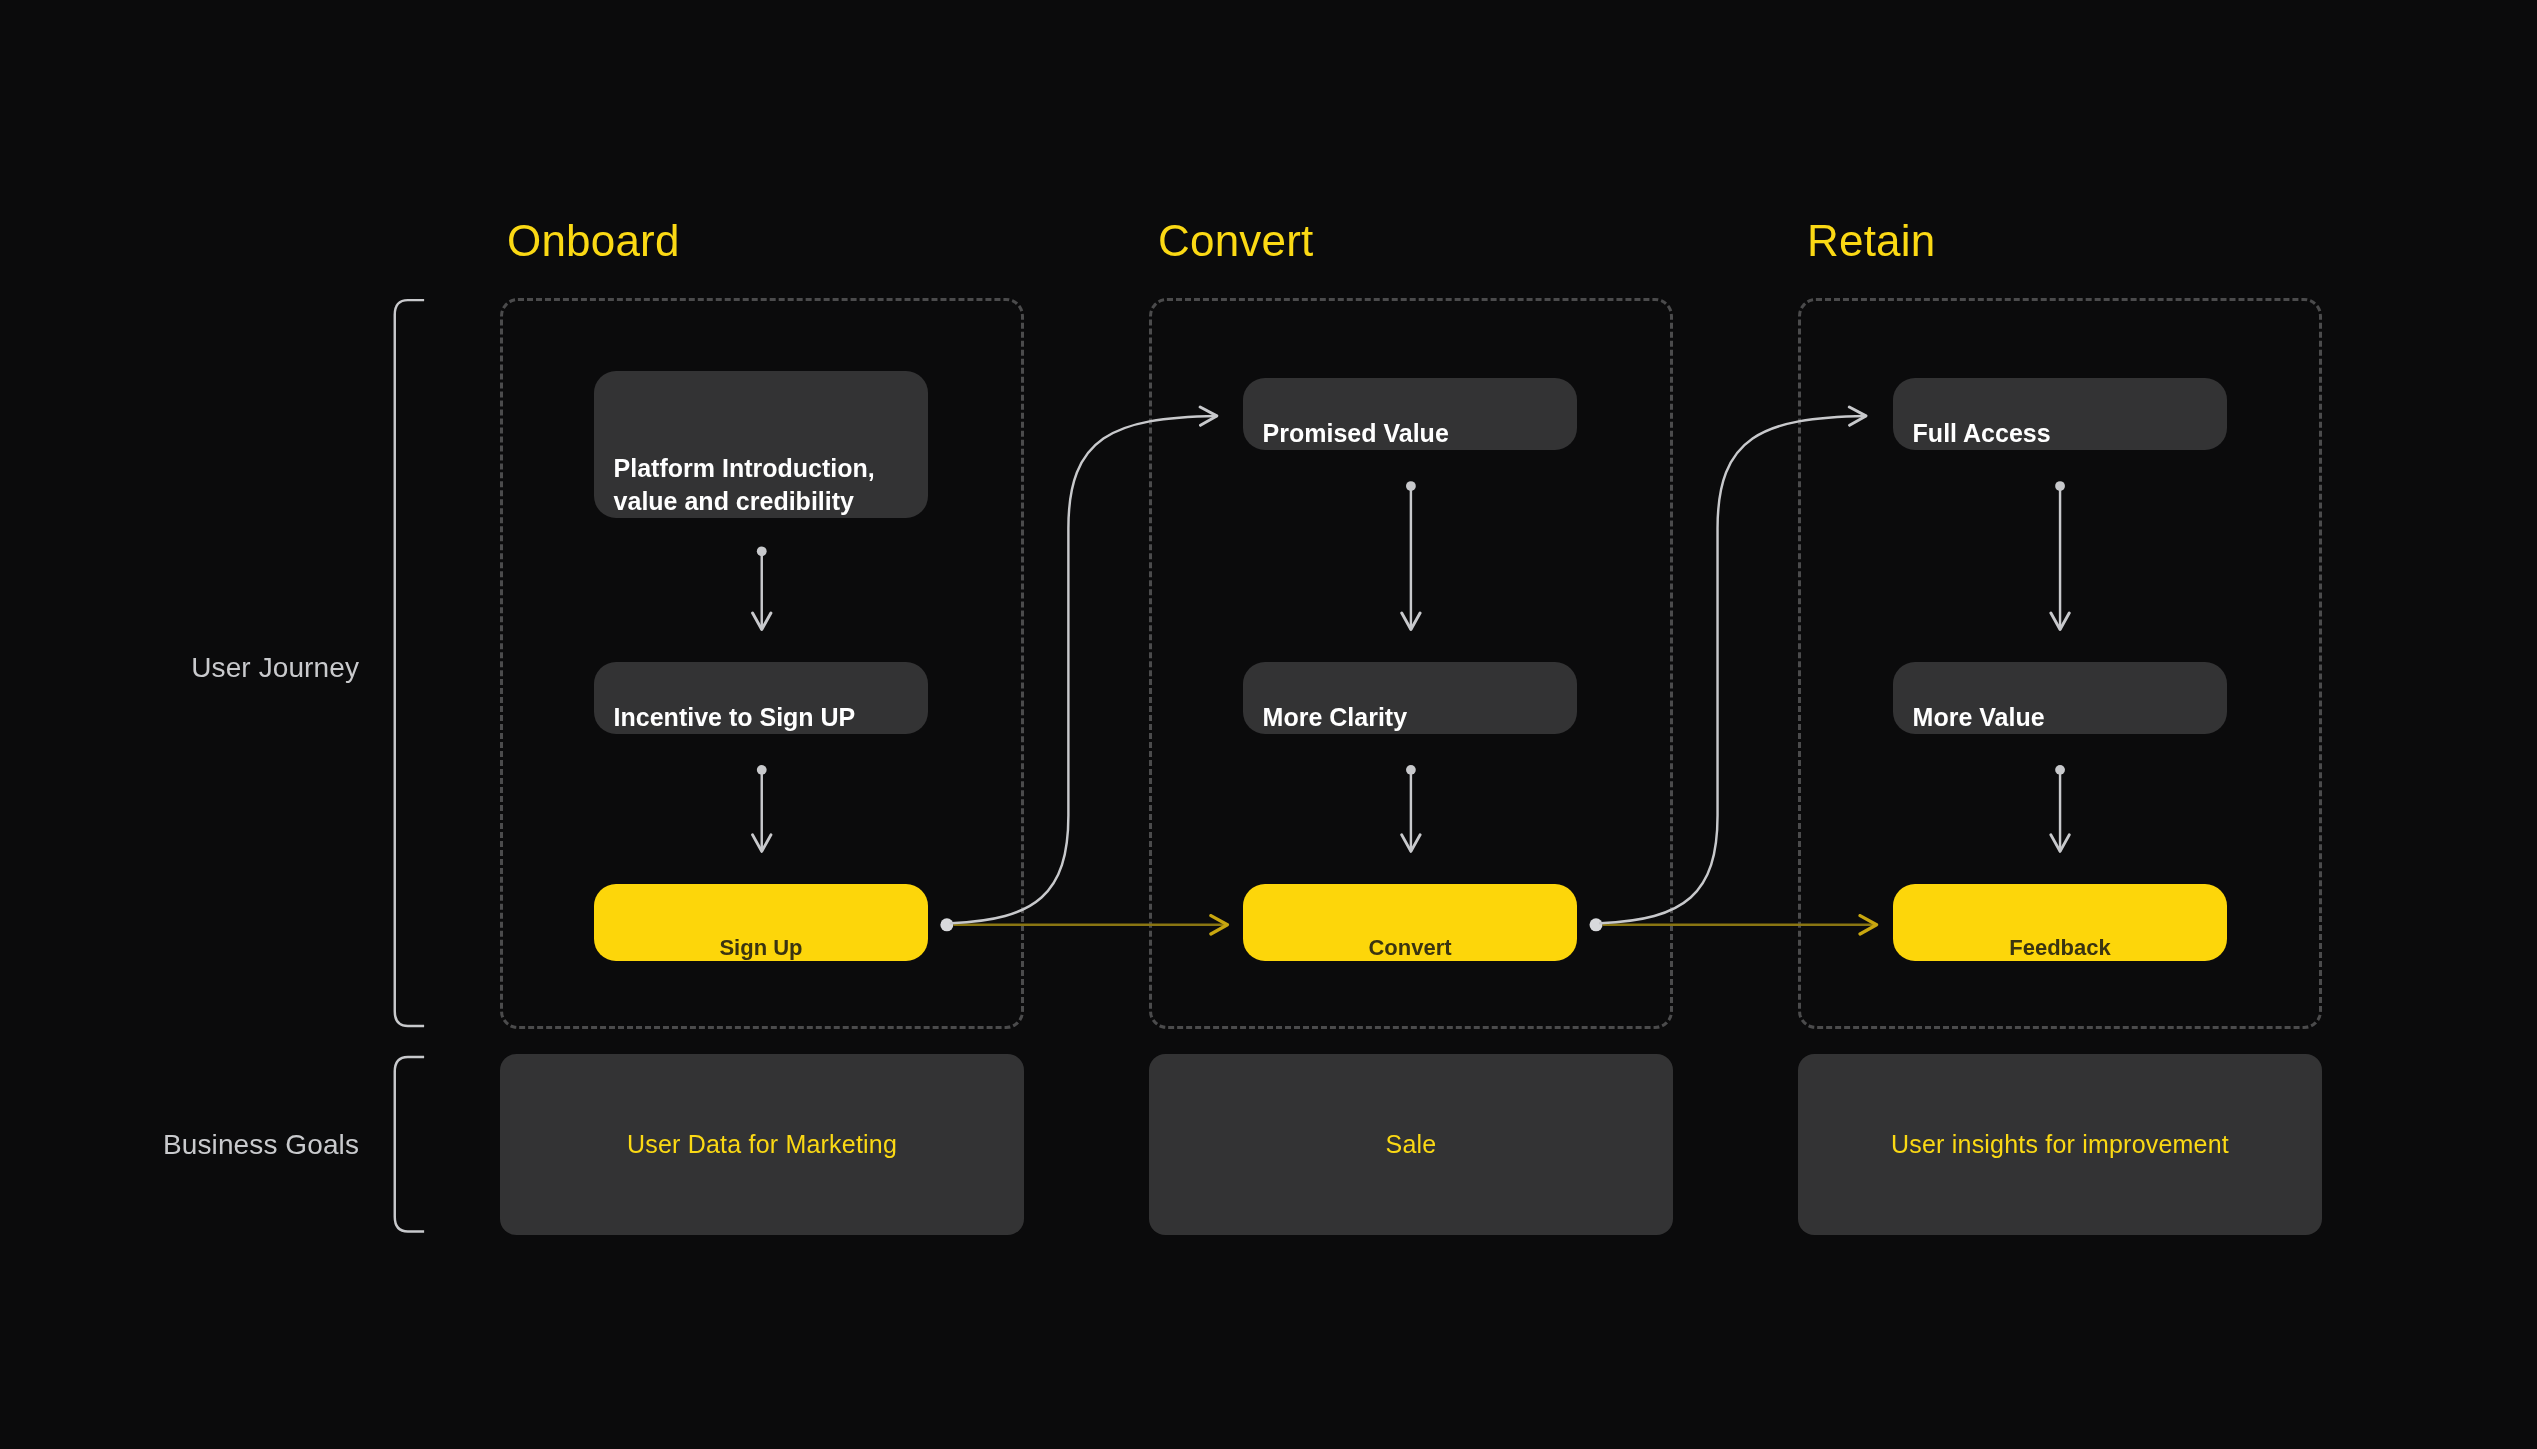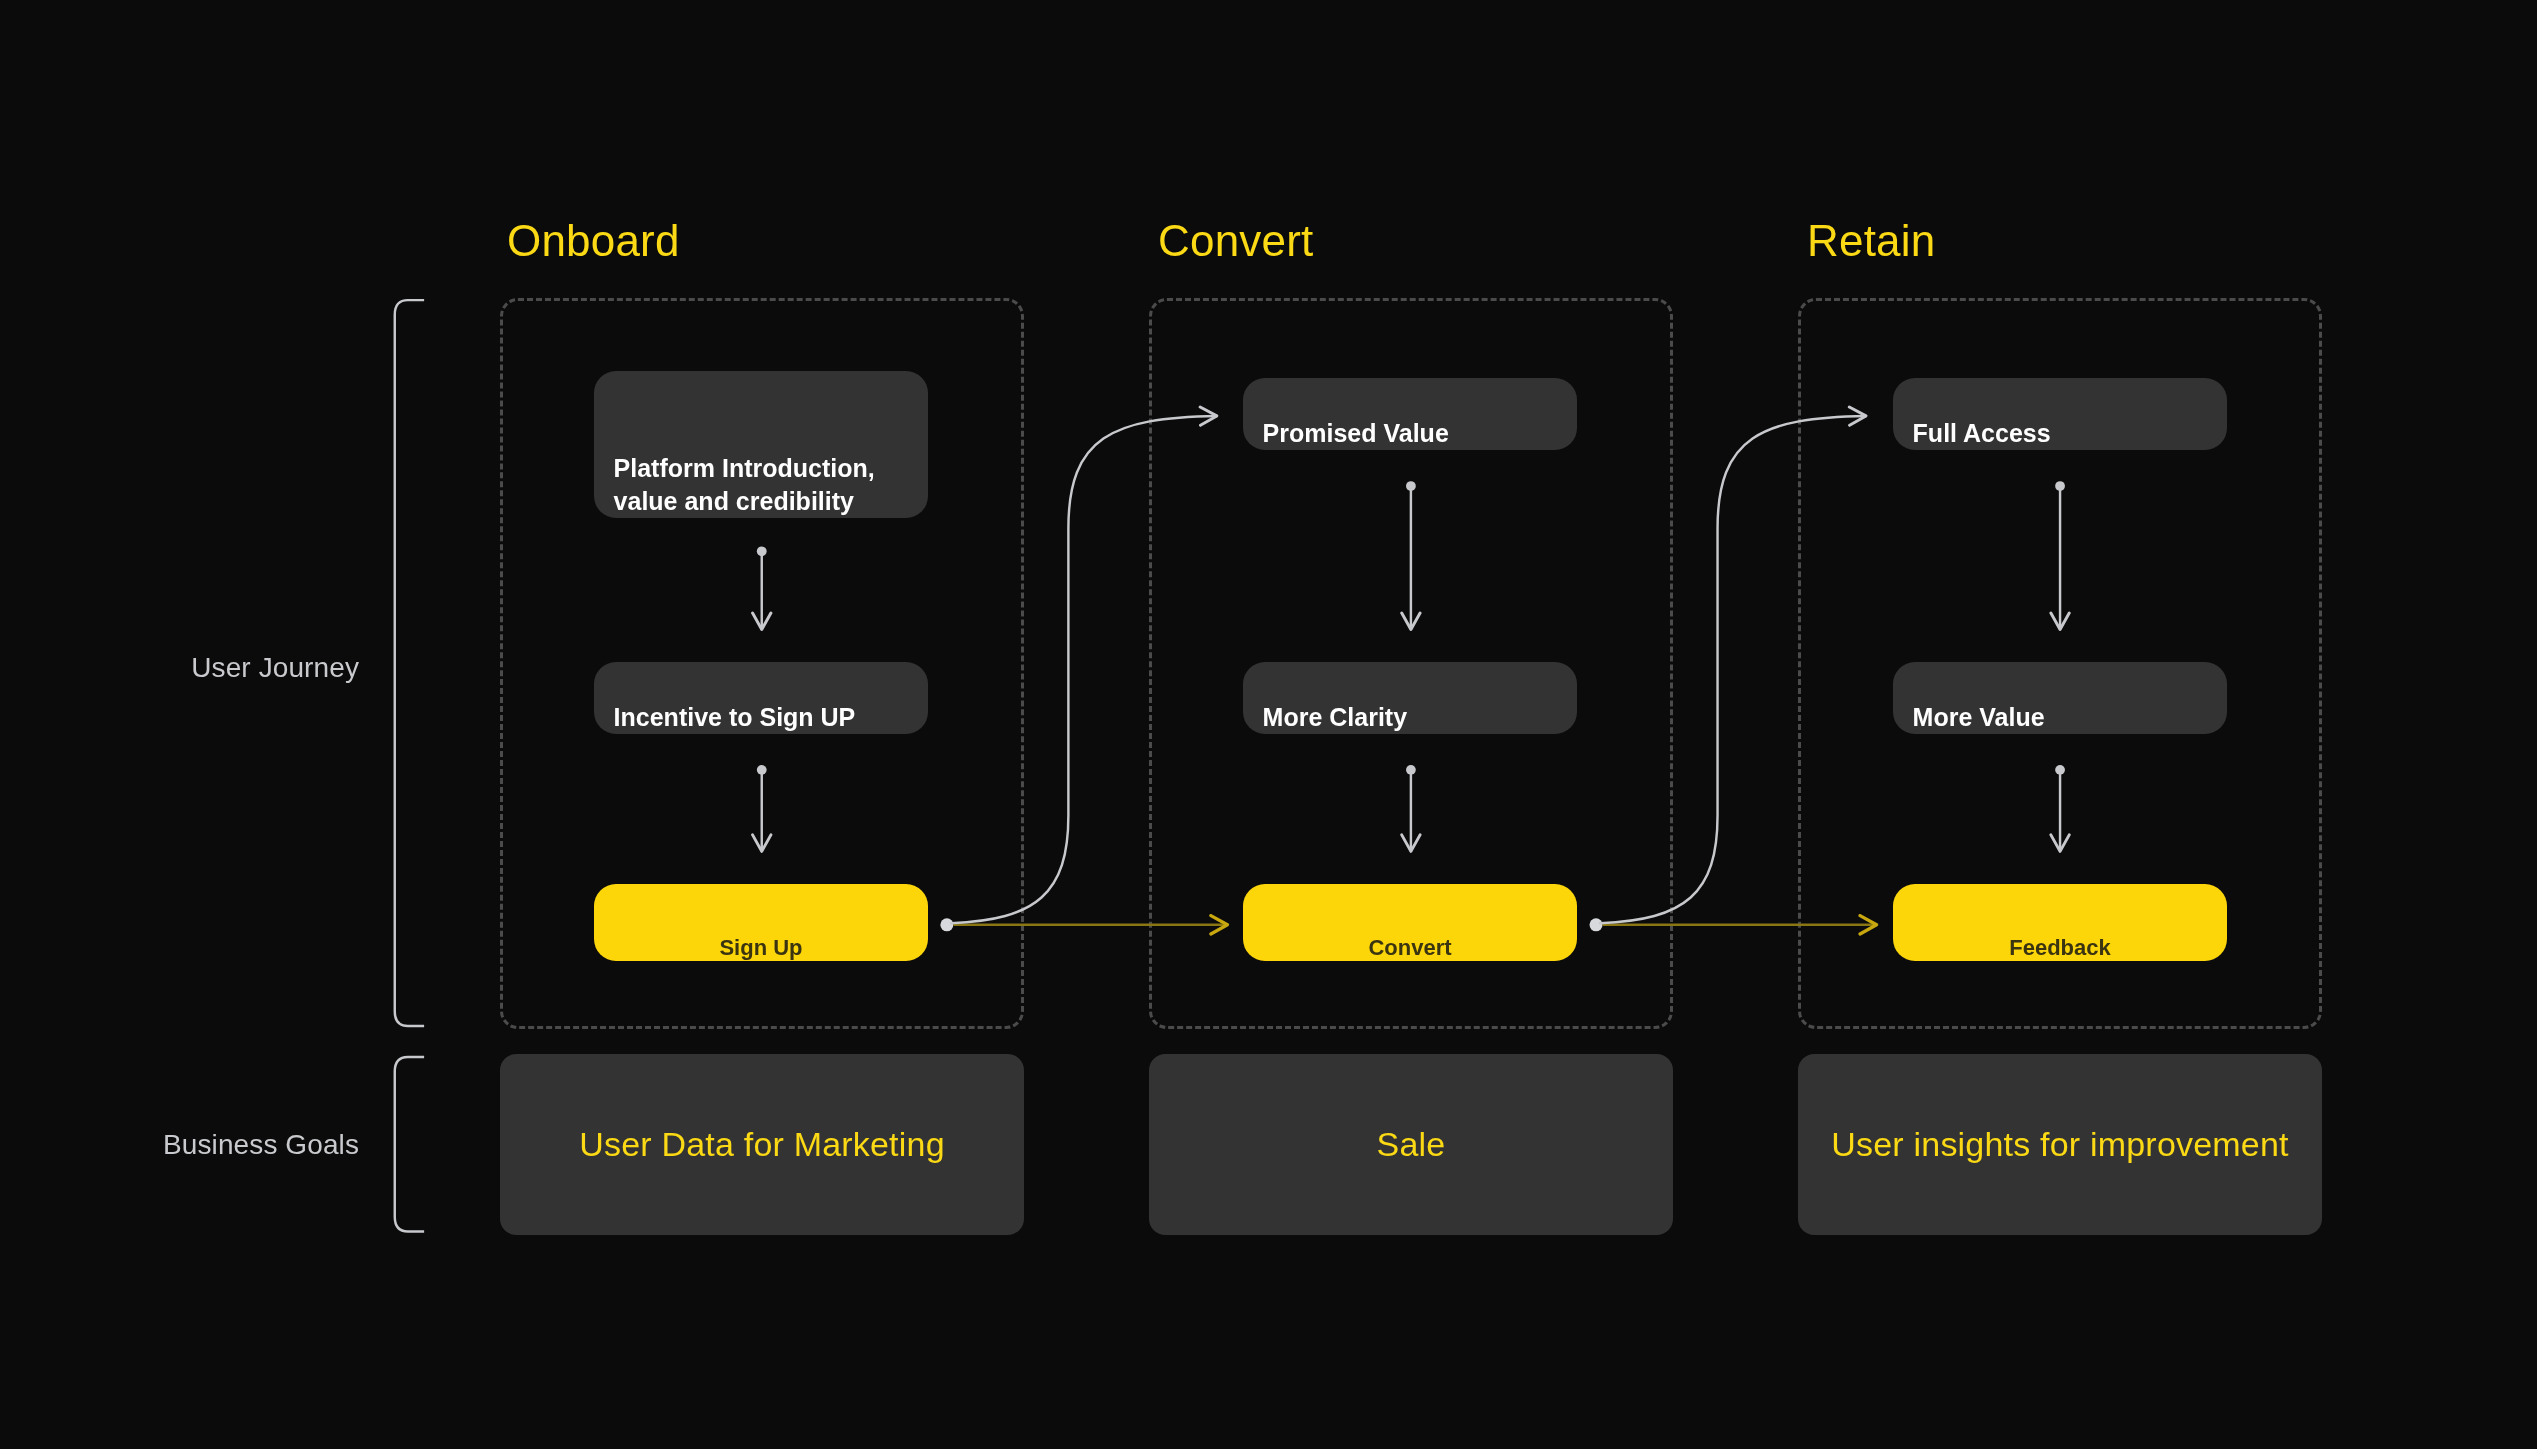--- a/index.html
+++ b/index.html
@@ -107,21 +107,21 @@
     box-sizing: border-box;
     background: #333334;
     border-radius: 16.3px;
     display: flex;
     align-items: center;
     justify-content: center;
     z-index: 2;
   }
   .goal-text {
     color: #fbd914;
-    font-size: 34px;
+    font-size: 25px;
     font-weight: 400;
     letter-spacing: 0.2px;
     text-align: center;
     white-space: nowrap;
   }
 </style>
 </head>
 <body>
 
 <div id="stage">

